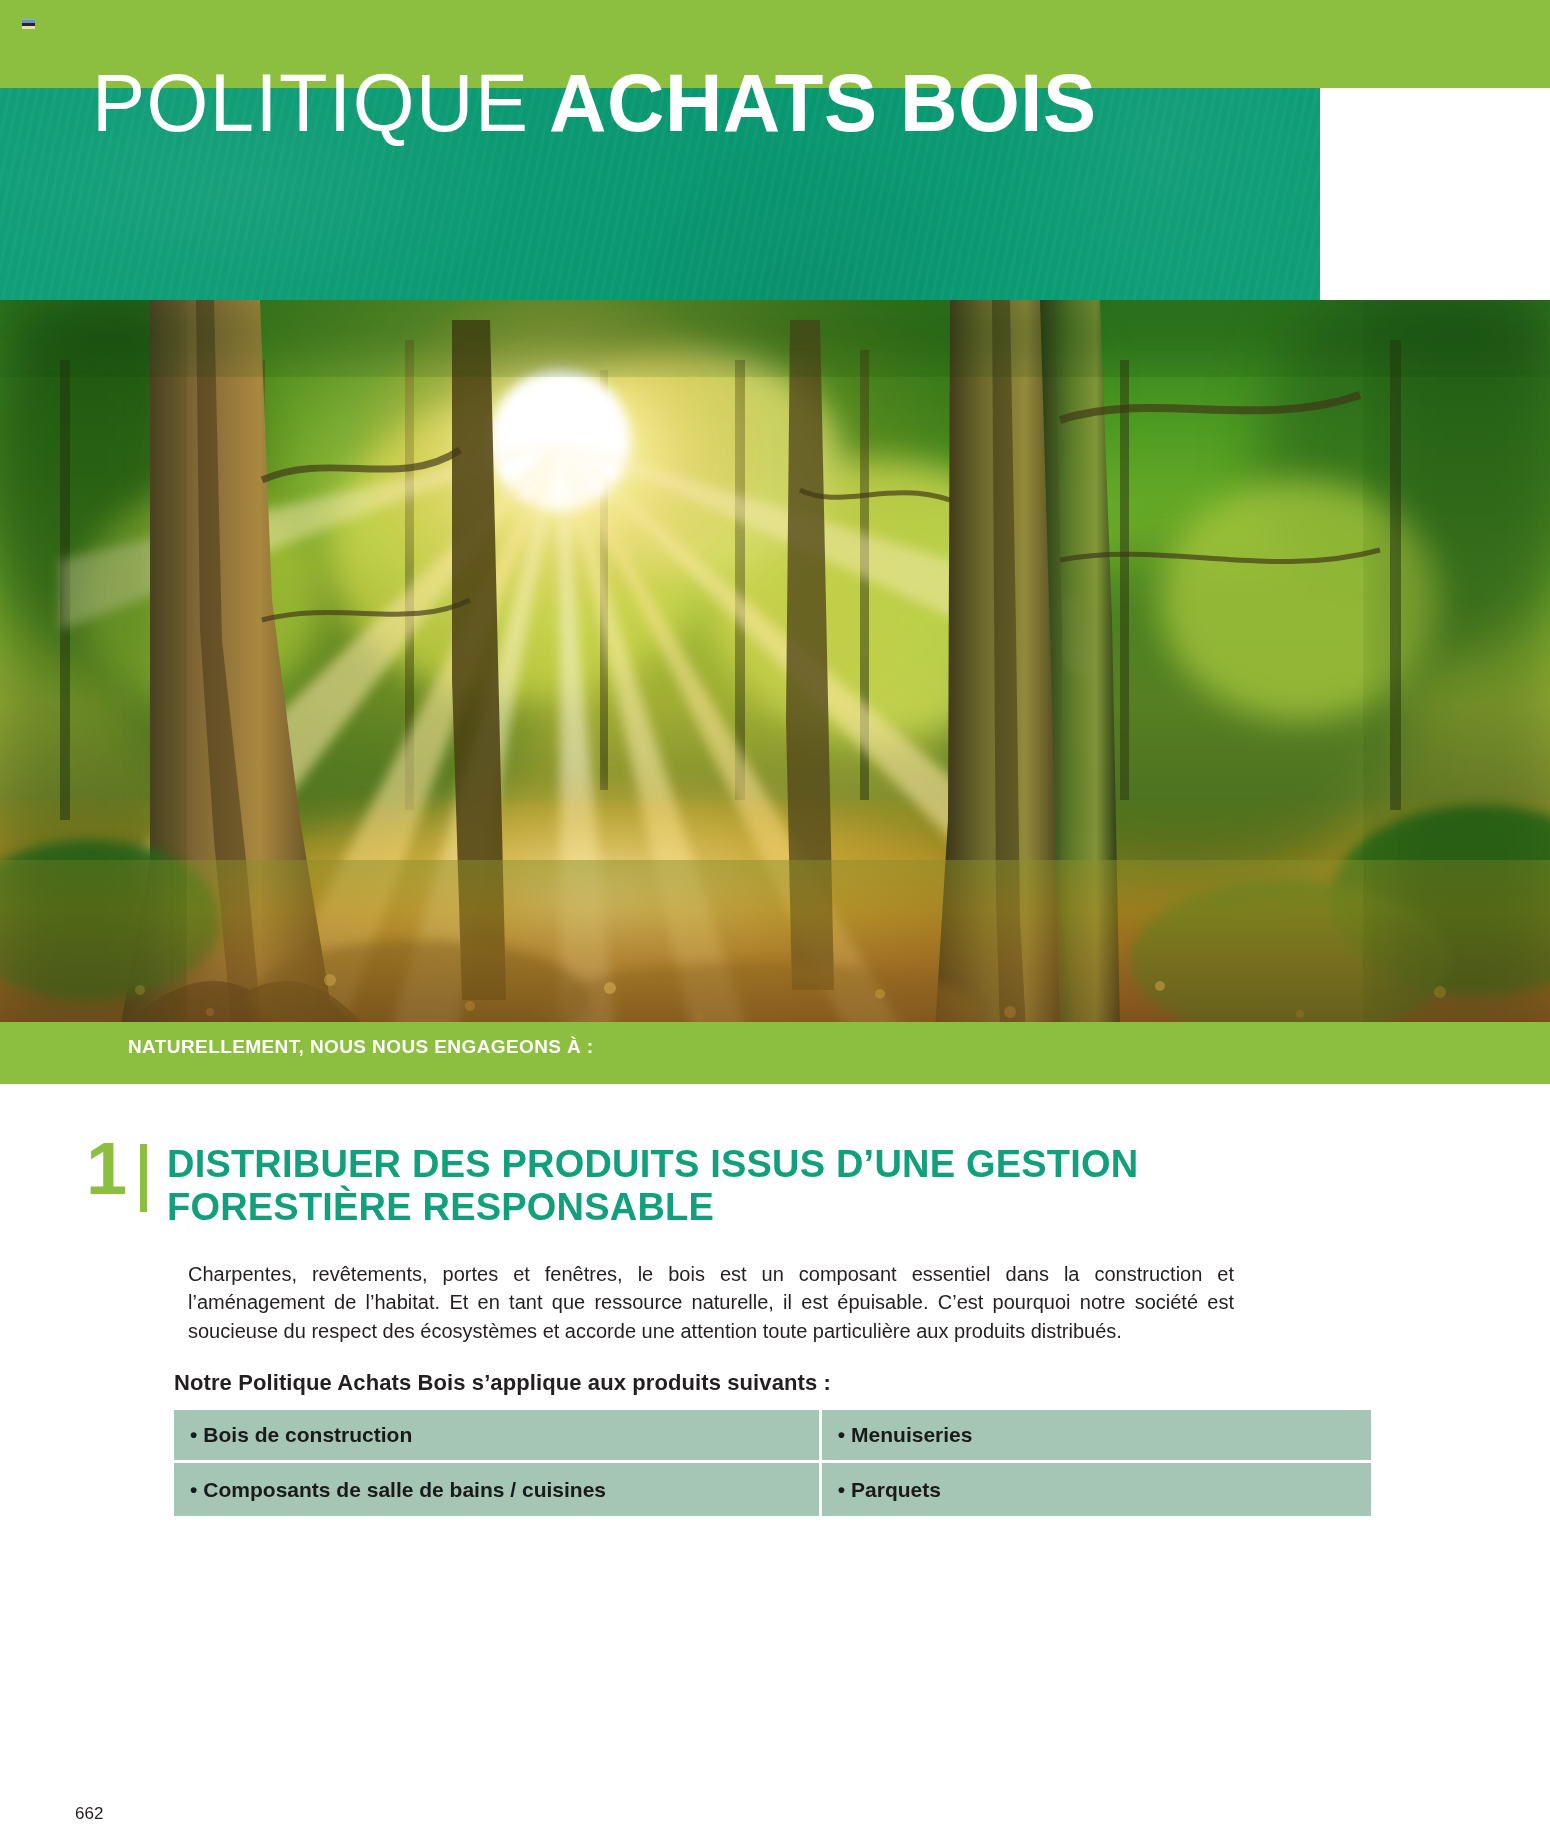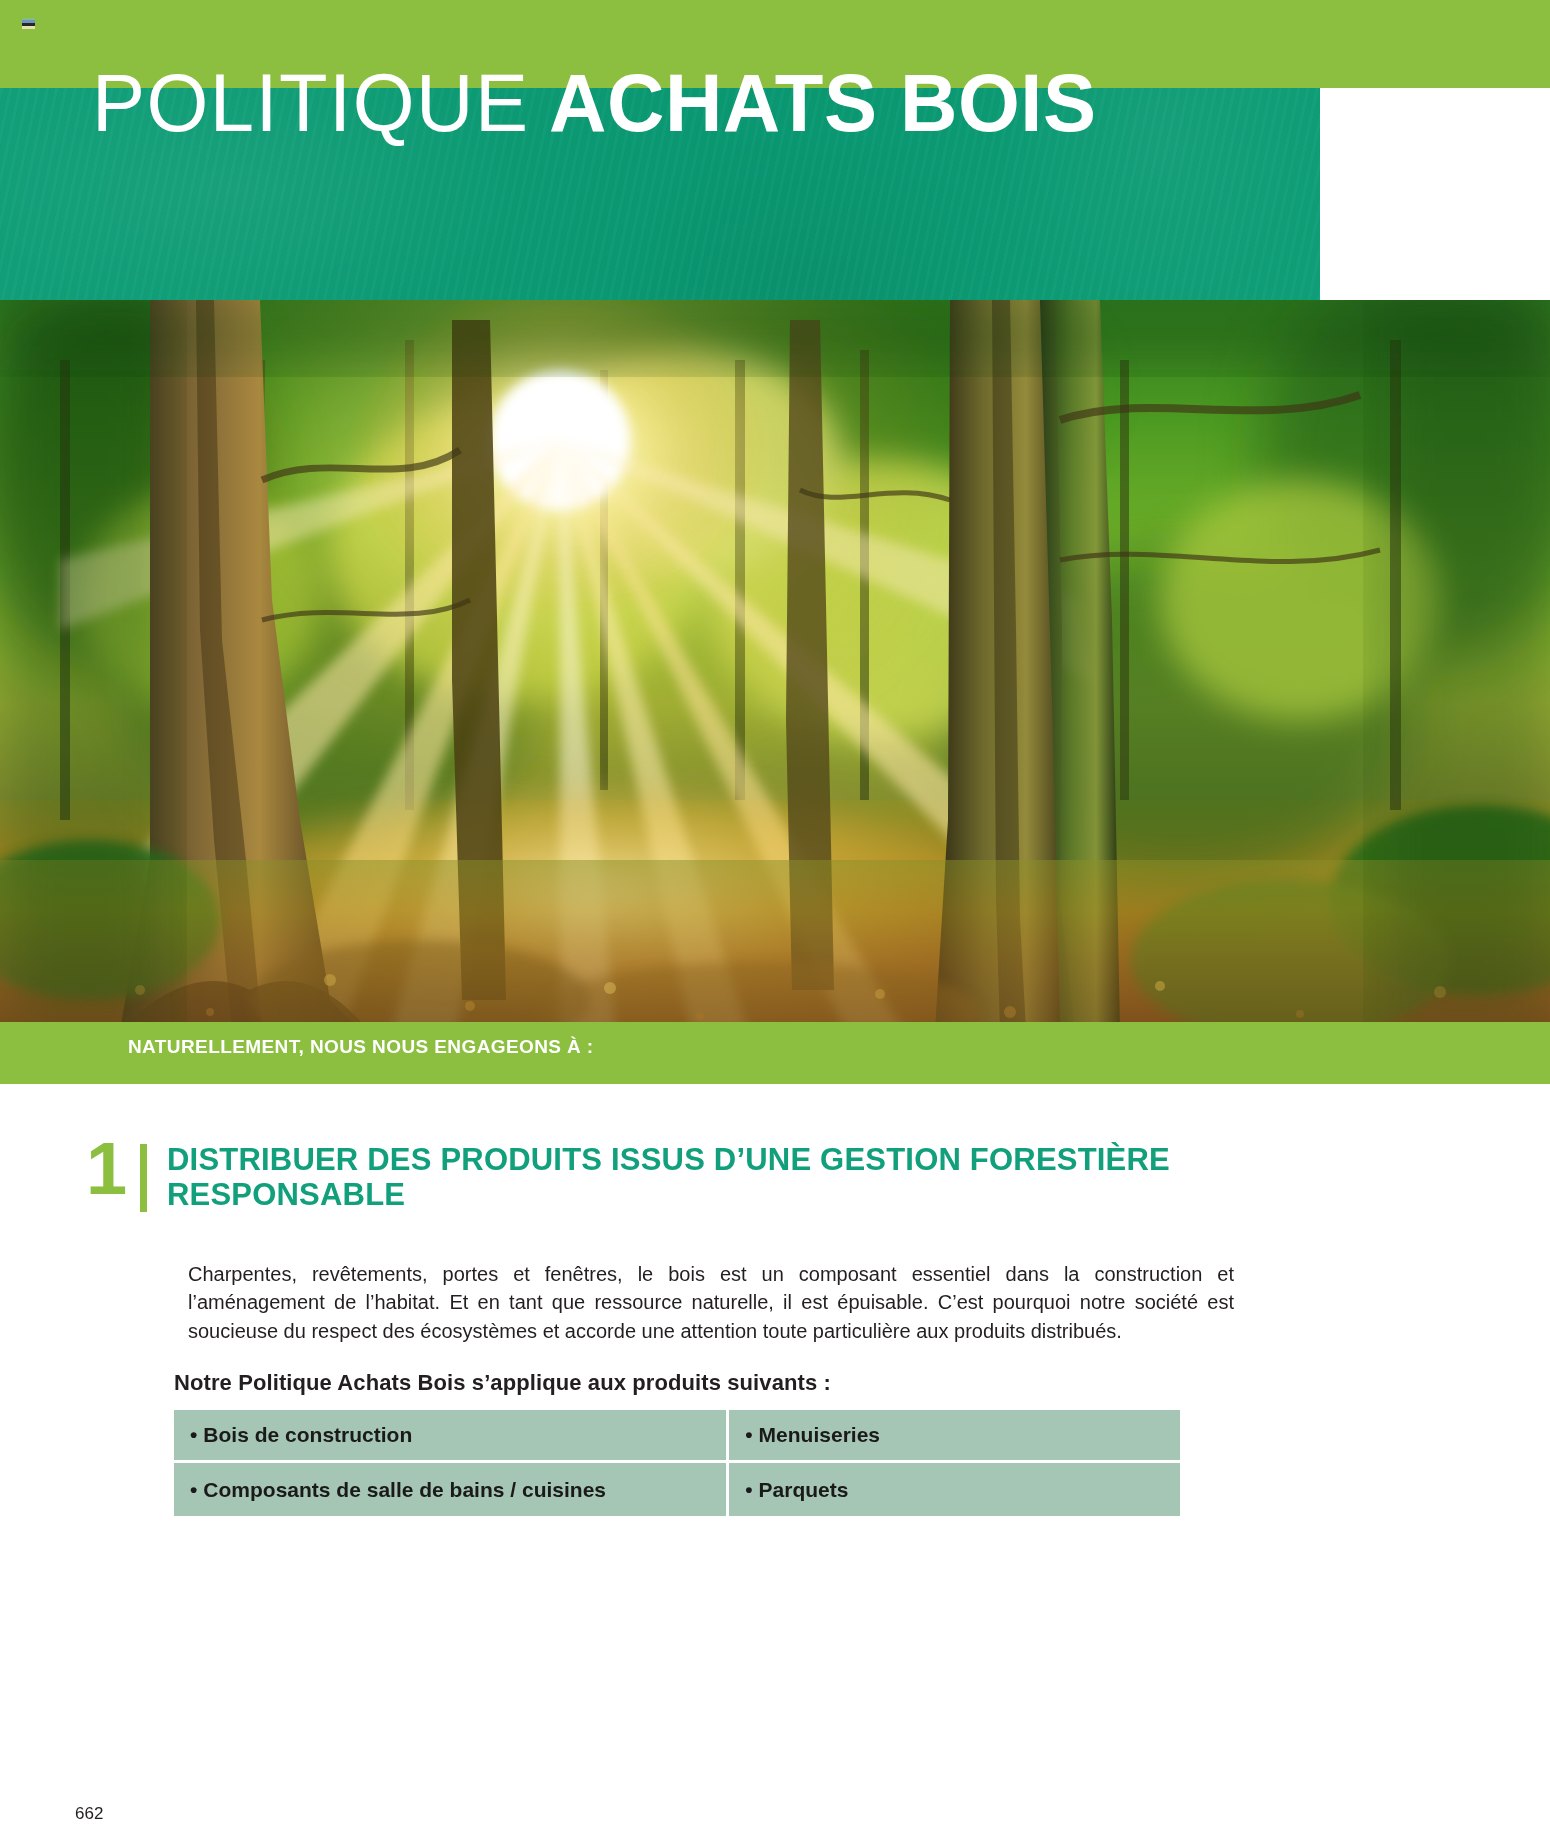--- a/index.html
+++ b/index.html
@@ -136,21 +136,21 @@
     width: 54px;
   }
   .sec-rule {
     width: 7px;
     height: 68px;
     background: #8cbf3f;
     margin: 4px 20px 0 0;
   }
   .sec-title {
     color: #12a07c;
-    font-size: 31px;
+    font-size: 38px;
     line-height: 1.12;
     font-weight: 700;
     letter-spacing: .2px;
     font-family: "Liberation Sans Narrow", "Liberation Sans", sans-serif;
     max-width: 1010px;
     padding-top: 3px;
   }
 
   .body-text {
     position: absolute;
@@ -173,21 +173,21 @@
     font-weight: 700;
     font-family: "Liberation Sans Narrow", "Liberation Sans", sans-serif;
     letter-spacing: .1px;
   }
 
   
   .prod-table {
     position: absolute;
     left: 174px;
     top: 290px;
-    width: 1006px;
+    width: 1197px;
     border-collapse: separate;
     border-spacing: 0;
   }
   .prod-table td {
     background: #a5c5b5;
     color: #1a1a1a;
     font-size: 21px;
     font-weight: 700;
     font-family: "Liberation Sans Narrow", "Liberation Sans", sans-serif;
     height: 53px;

